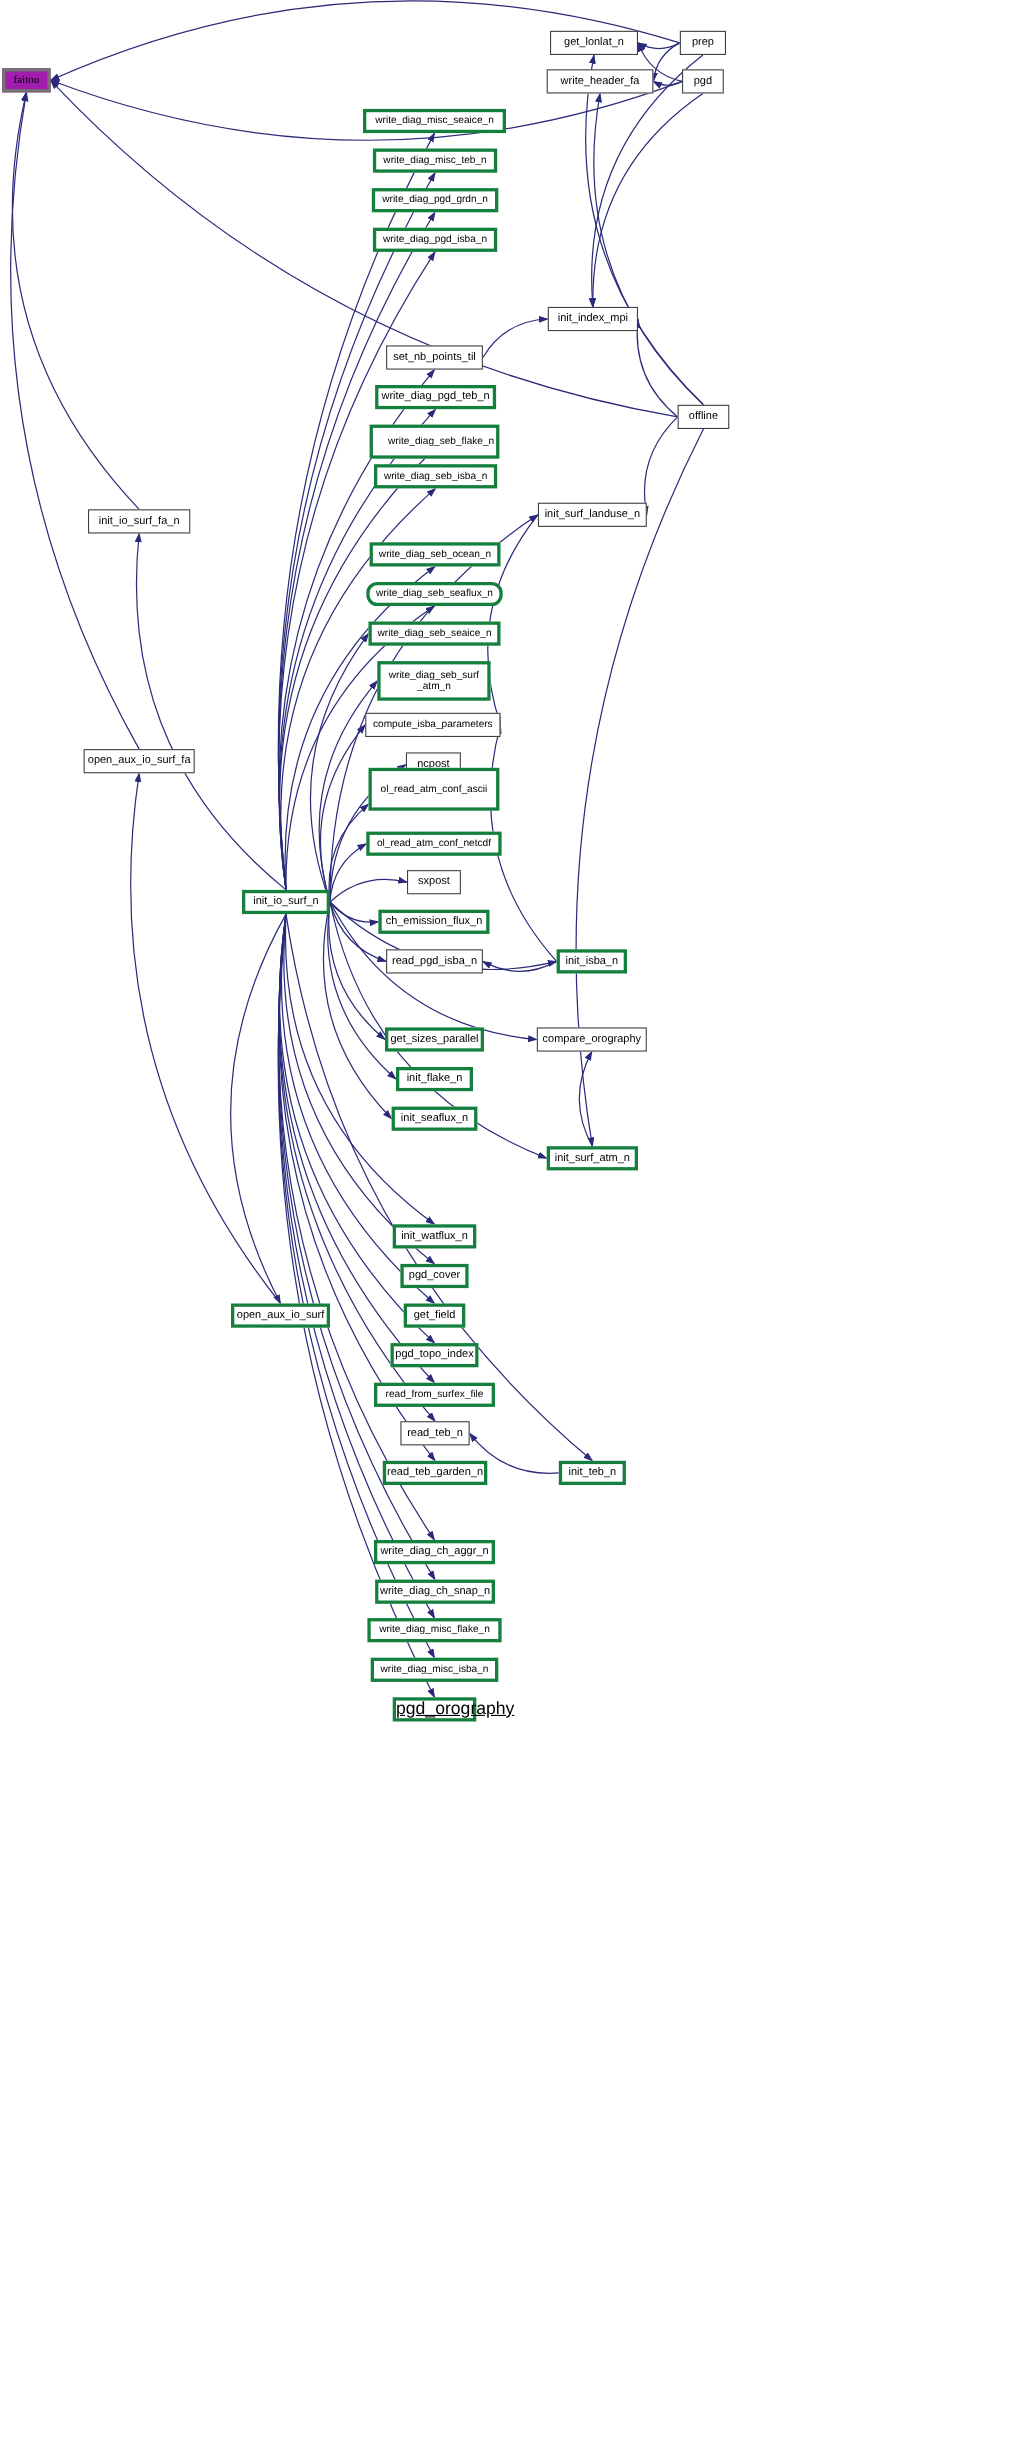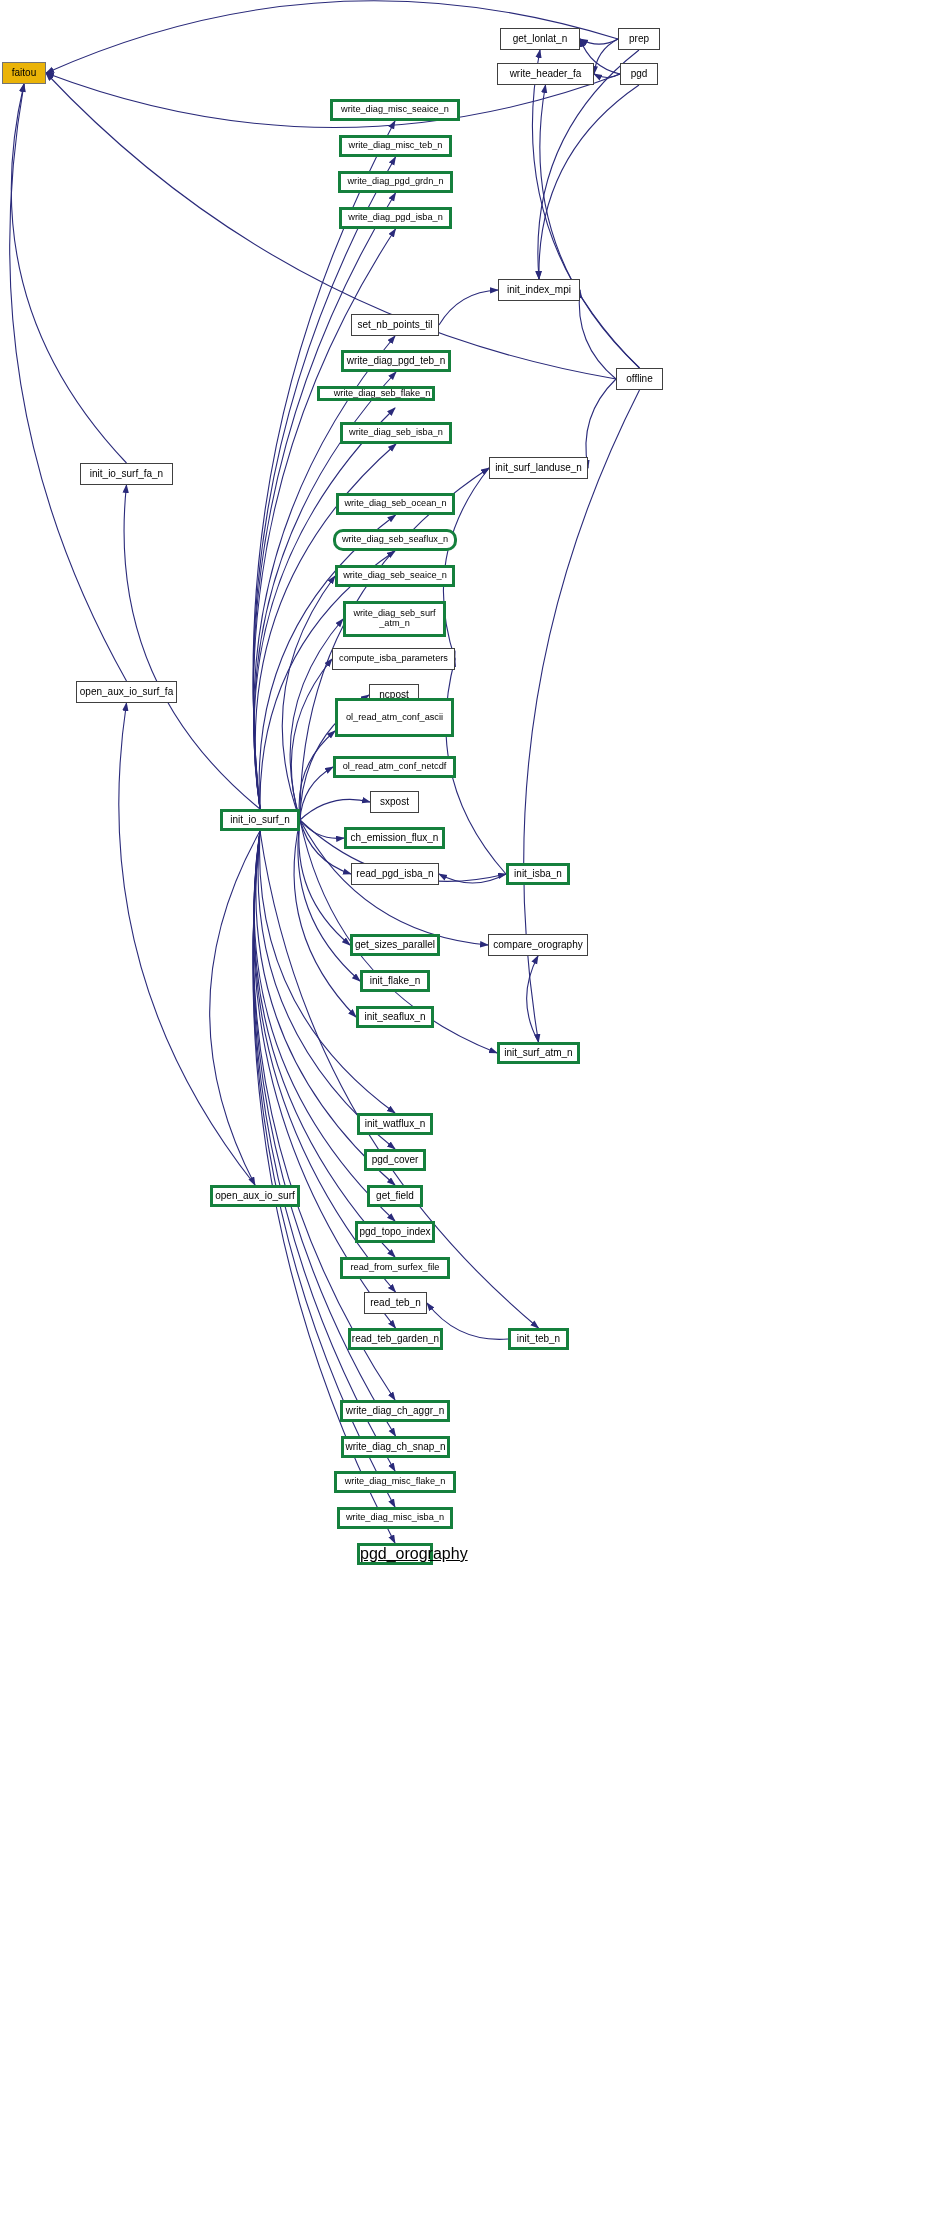--- a/index.html
+++ b/index.html
@@ -4,21 +4,21 @@
 <style>
   html,body{margin:0;padding:0;background:#ffffff;}
   body{font-family:"Liberation Sans", sans-serif;}
   #graph-root{position:relative;width:940px;height:2219px;background:#ffffff;overflow:hidden;}
   svg.edges{position:absolute;left:0;top:0;width:940px;height:2219px;pointer-events:none;}
   .node{position:absolute;box-sizing:border-box;display:flex;align-items:center;justify-content:center;
         text-align:center;line-height:1.05;white-space:pre;}
   .node .lbl{display:block;width:100%;}
   .n-plain{background:#ffffff;border:1px solid #404040;color:#000000;}
   .n-red{background:#ffffff;border:3px solid #15803d;color:#000000;}
-  .n-root{background:#eab308;border:1px solid #737373;color:#000000;}
+  .n-root{background:#a21caf;border:3px solid #737373;color:#000000;font-family:Liberation Serif, serif;}
 </style>
 </head>
 <body>
 
 <div id="graph-root">
   <svg class="edges" id="edge-layer" viewBox="0 0 940 2219">
     <defs>
       <marker id="arrow" markerWidth="9" markerHeight="9" refX="8" refY="3.2" orient="auto" markerUnits="userSpaceOnUse">
         <path d="M0,0 L9,3.2 L0,6.4 z" fill="#2a2a7a"></path>
       </marker>
@@ -96,21 +96,21 @@
       <div class="node n-plain" style="left: 618px; top: 28px; width: 42px; height: 22px; font-size: 10px;"><span class="lbl">prep</span></div>
       <div class="node n-plain" style="left: 497px; top: 63px; width: 97px; height: 22px; font-size: 10px;"><span class="lbl">write_header_fa</span></div>
       <div class="node n-plain" style="left: 620px; top: 63px; width: 38px; height: 22px; font-size: 10px;"><span class="lbl">pgd</span></div>
       <div class="node n-red" style="left: 330px; top: 99px; width: 130px; height: 22px; font-size: 9.2px;"><span class="lbl">write_diag_misc_seaice_n</span></div>
       <div class="node n-red" style="left: 339px; top: 135px; width: 113px; height: 22px; font-size: 9.2px;"><span class="lbl">write_diag_misc_teb_n</span></div>
       <div class="node n-red" style="left: 338px; top: 171px; width: 115px; height: 22px; font-size: 9.2px;"><span class="lbl">write_diag_pgd_grdn_n</span></div>
       <div class="node n-red" style="left: 339px; top: 207px; width: 113px; height: 22px; font-size: 9.2px;"><span class="lbl">write_diag_pgd_isba_n</span></div>
       <div class="node n-plain" style="left: 498px; top: 279px; width: 82px; height: 22px; font-size: 10px;"><span class="lbl">init_index_mpi</span></div>
       <div class="node n-plain" style="left: 351px; top: 314px; width: 88px; height: 22px; font-size: 10px;"><span class="lbl">set_nb_points_til</span></div>
       <div class="node n-red" style="left: 341px; top: 350px; width: 110px; height: 22px; font-size: 10px;"><span class="lbl">write_diag_pgd_teb_n</span></div>
-      <div class="node n-red" style="left: 317px; top: 386px; width: 118px; height: 15px; font-size: 9.2px; padding-left: 12px;"><span class="lbl">write_diag_seb_flake_n</span></div>
+      <div class="node n-red" style="left: 336px; top: 386px; width: 118px; height: 31px; font-size: 9.2px; padding-left: 12px;"><span class="lbl">write_diag_seb_flake_n</span></div>
       <div class="node n-red" style="left: 340px; top: 422px; width: 112px; height: 22px; font-size: 9.2px;"><span class="lbl">write_diag_seb_isba_n</span></div>
       <div class="node n-plain" style="left: 489px; top: 457px; width: 99px; height: 22px; font-size: 10px;"><span class="lbl">init_surf_landuse_n</span></div>
       <div class="node n-red" style="left: 336px; top: 493px; width: 119px; height: 22px; font-size: 9.2px;"><span class="lbl">write_diag_seb_ocean_n</span></div>
       <div class="node n-red" style="left: 333px; top: 529px; width: 124px; height: 22px; font-size: 9.2px; border-radius: 10px;"><span class="lbl">write_diag_seb_seaflux_n</span></div>
       <div class="node n-red" style="left: 335px; top: 565px; width: 120px; height: 22px; font-size: 9.2px;"><span class="lbl">write_diag_seb_seaice_n</span></div>
       <div class="node n-red" style="left: 343px; top: 601px; width: 103px; height: 36px; font-size: 9.2px;"><span class="lbl">write_diag_seb_surf
 _atm_n</span></div>
       <div class="node n-plain" style="left: 332px; top: 648px; width: 123px; height: 22px; font-size: 9.2px;"><span class="lbl">compute_isba_parameters</span></div>
       <div class="node n-plain" style="left: 369px; top: 684px; width: 50px; height: 22px; font-size: 10px;"><span class="lbl">ncpost</span></div>
       <div class="node n-red" style="left: 335px; top: 698px; width: 119px; height: 39px; font-size: 9.2px;"><span class="lbl">ol_read_atm_conf_ascii</span></div>

